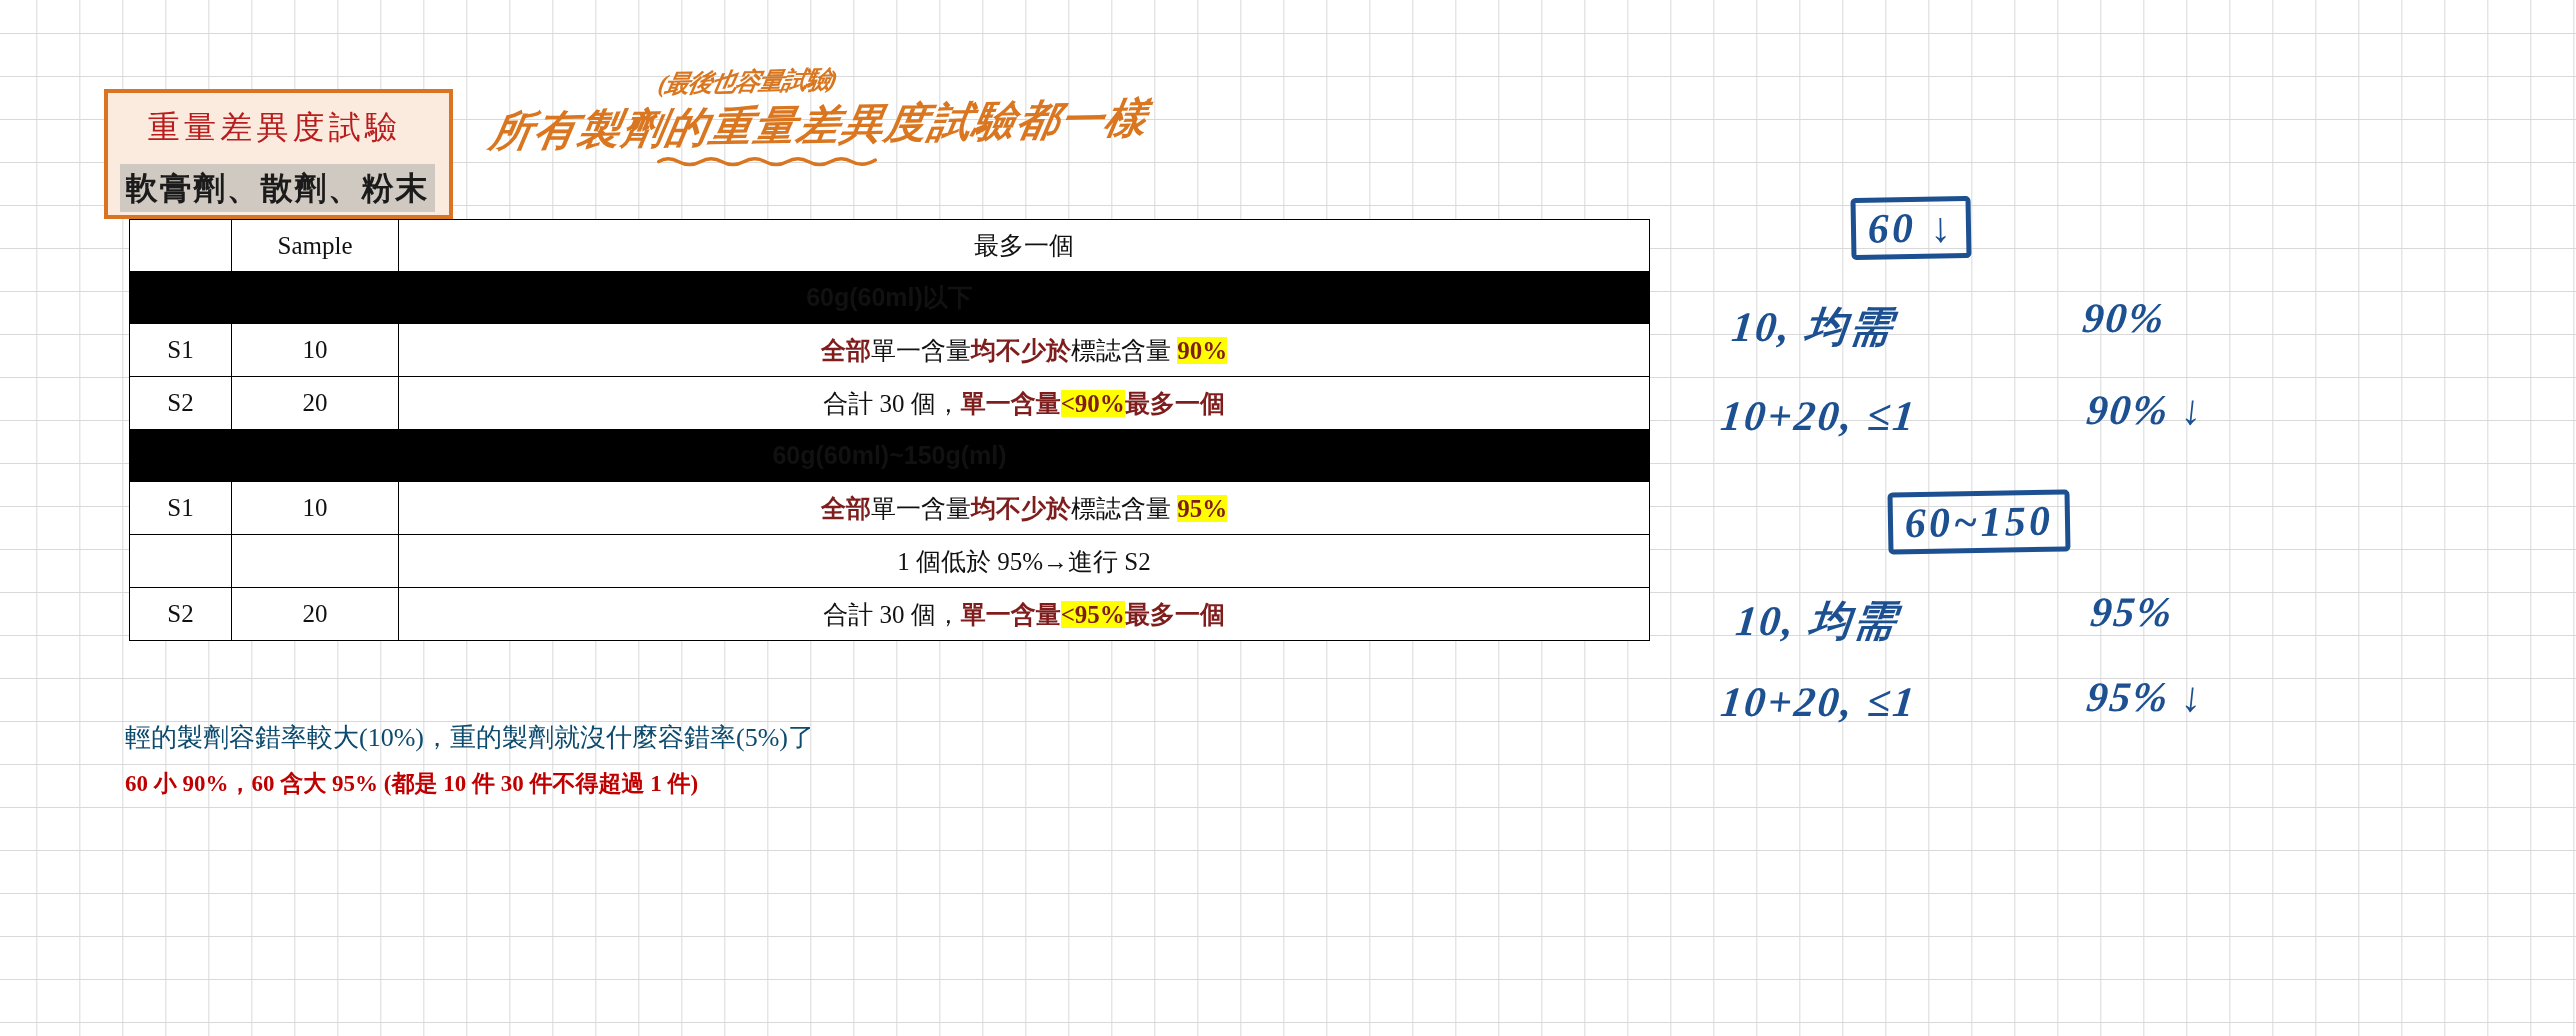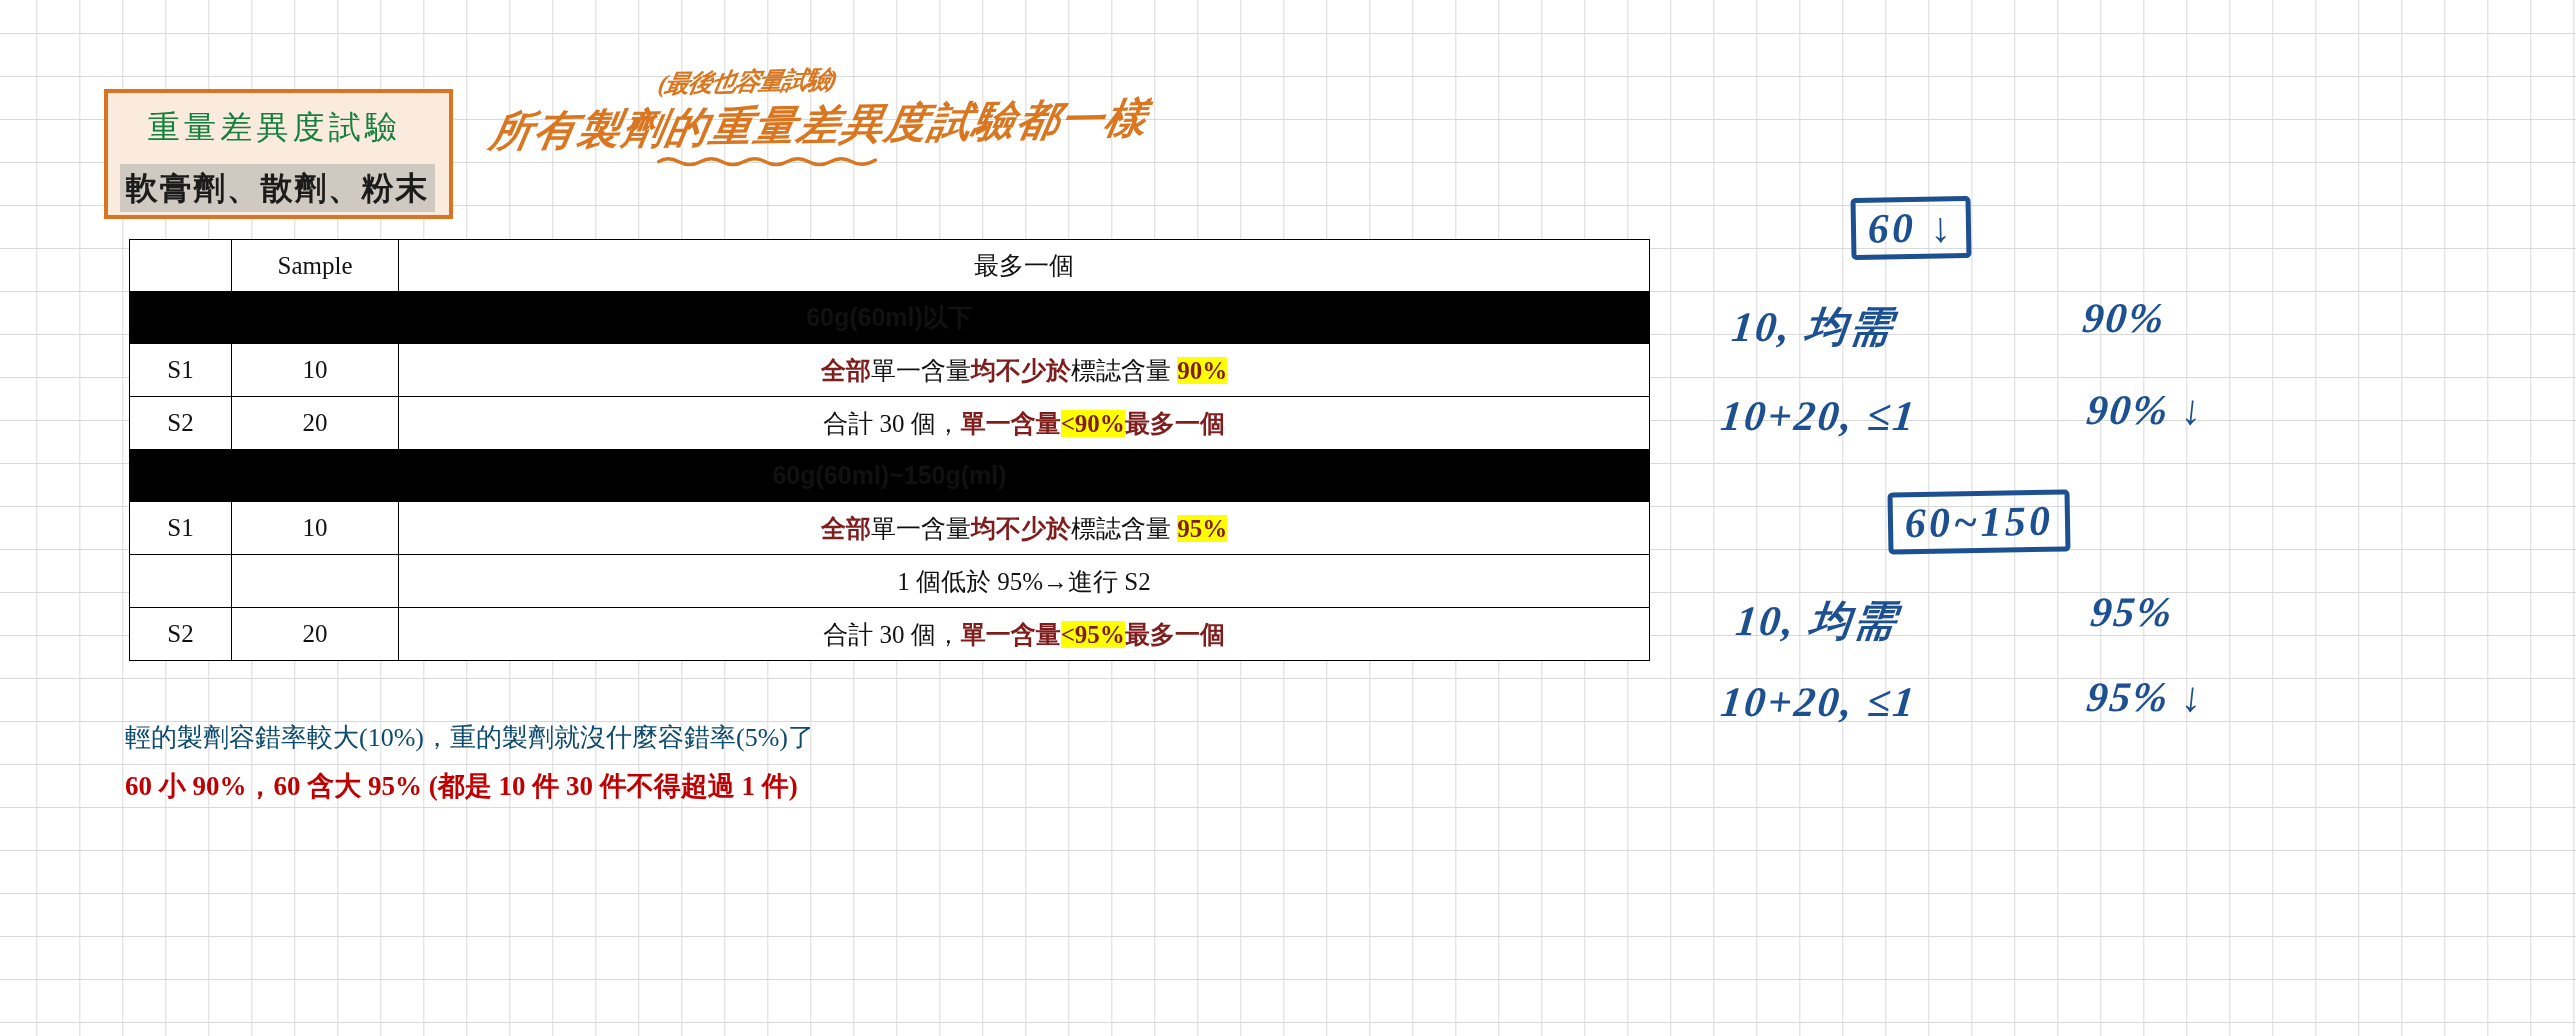--- a/index.html
+++ b/index.html
@@ -27,21 +27,21 @@
     position:absolute;left:104px;top:89px;width:349px;height:130px;
     border:4.2px solid #d97423;
     background:#fbeade;
     box-sizing:border-box;
     z-index:3;
   }
   #title-card .t-main{
     position:absolute;left:0;right:8px;top:13.4px;
     text-align:center;
     font-family:"Liberation Sans", sans-serif;
-    font-size:32px;letter-spacing:4.2px;color:#15803d;
+    font-size:32px;letter-spacing:4.2px;color:#b91c1c;
     font-weight:400;
   }
   #title-card .t-sub{
     position:absolute;left:11.7px;right:14px;bottom:3.3px;height:48px;
     background:#cfc9c1;
     text-align:center;
     font-family:"Liberation Sans", sans-serif;
     font-size:32px;letter-spacing:1.7px;color:#1b1b1b;
     font-weight:700;
     line-height:48px;
@@ -71,21 +71,20 @@
     position:absolute;left:165px;top:90px;width:225px;height:11.7px;
   }
 
   
   #spec-table{
     position:absolute;left:129px;top:219px;width:1521px;
     border-collapse:collapse;
     table-layout:fixed;
     z-index:3;
     background:#ffffff;
-    margin-top:20px;
   }
   #spec-table td{
     border:1.7px solid #000;
     font-size:25px;
     color:#111;
     text-align:center;
     vertical-align:middle;
     padding:0;
   }
   .col-s{width:102px;}
@@ -106,21 +105,21 @@
   .crit{white-space:nowrap;}
 
   
   #note-black{
     position:absolute;left:125px;top:720px;
     font-size:26px;color:#0c4a6e;white-space:nowrap;z-index:3;
     font-family:"Liberation Serif", serif;
   }
   #note-red{
     position:absolute;left:125px;top:768px;
-    font-size:27px;color:#c00000;font-weight:700;white-space:nowrap;z-index:3;
+    font-size:23px;color:#c00000;font-weight:700;white-space:nowrap;z-index:3;
     font-family:"Liberation Serif", serif;
   }
 
   
   .hand-blue{position:absolute;z-index:4;color:#1c5091;
     font-family:"Liberation Serif", serif;font-weight:700;font-style:italic;}
   .hb-box{
     border:5px solid #1c5091;border-radius:5px;
     padding:0 11.7px;display:inline-block;
     font-size:42px;letter-spacing:3.3px;line-height:52px;

